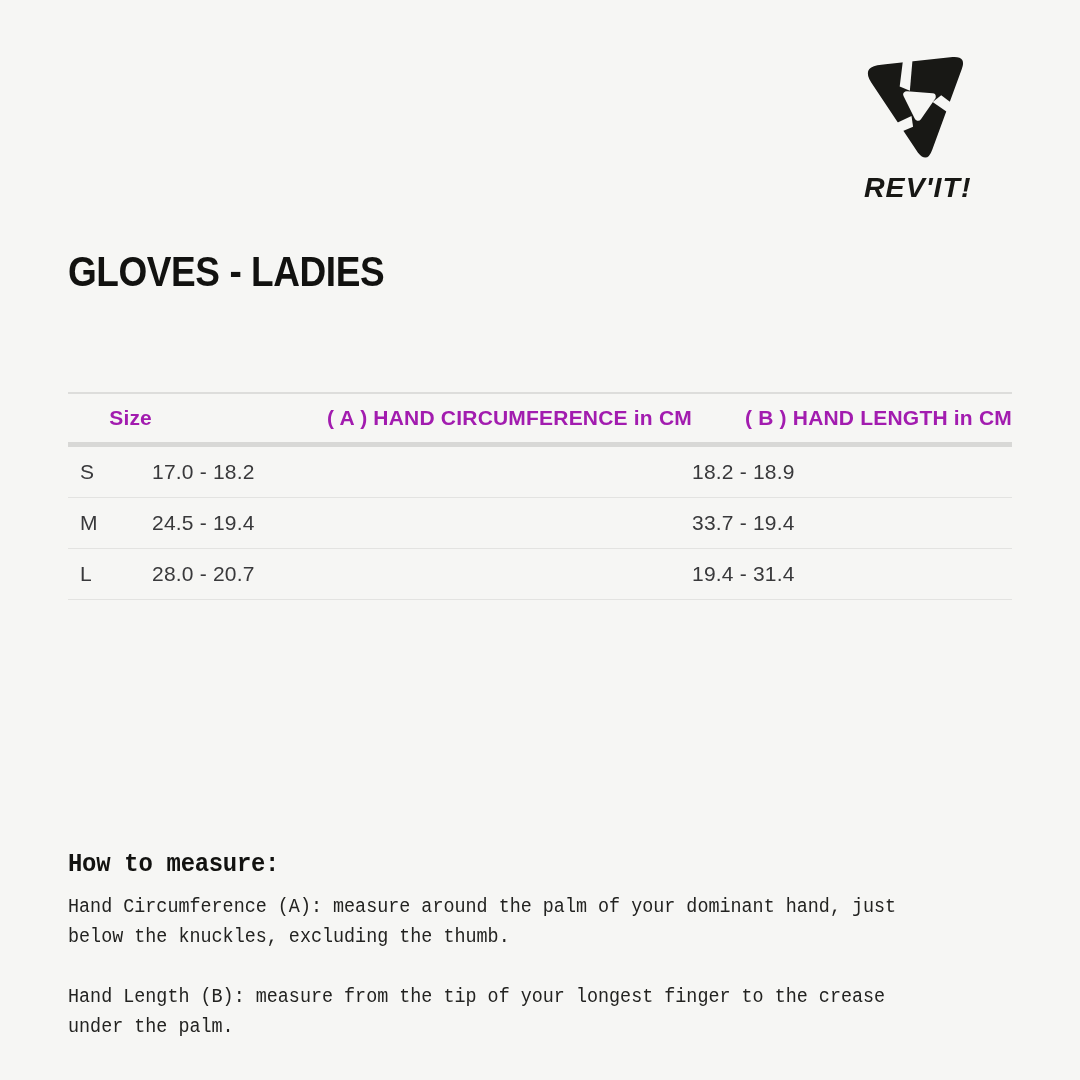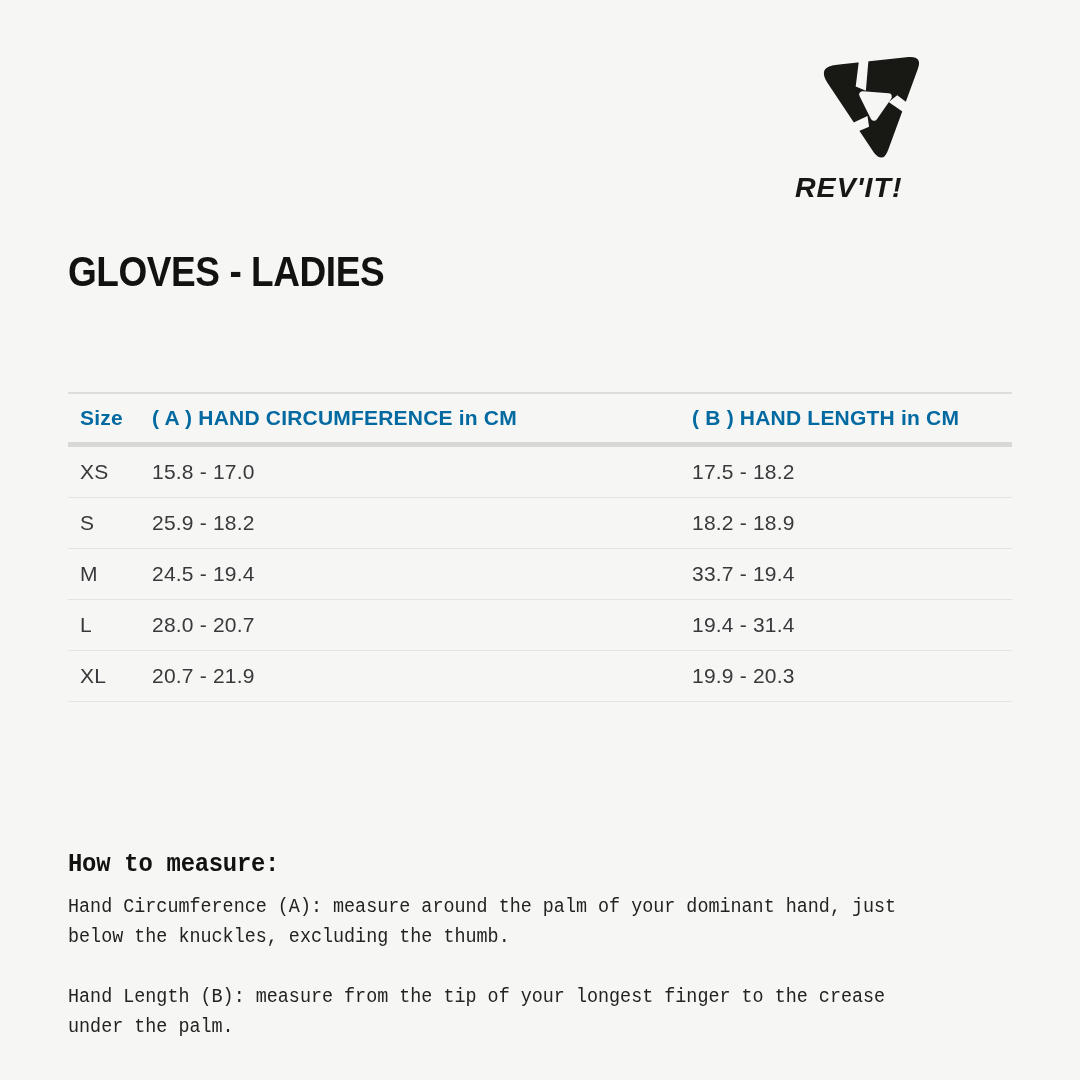--- a/index.html
+++ b/index.html
@@ -10,23 +10,23 @@
     position: relative;
     overflow: hidden;
     color: #1d1d1b;
   }
   .canvas { position: absolute; inset: 0; }
 
   
   .logo-block {
     position: absolute;
     top: 52px;
-    left: 796px;
+    left: 840px;
     width: 156px;
-    text-align: left;
+    text-align: center;
   }
   .logo-mark { display: block; margin: 0 auto; }
   .wordmark {
     display: inline-block;
     margin-top: 2px;
     font-size: 28px;
     font-weight: bold;
     font-style: italic;
     letter-spacing: 1px;
     color: #171714;
@@ -62,24 +62,24 @@
     table-layout: fixed;
   }
   table.size-table col.c-size { width: 84px; }
   table.size-table col.c-a    { width: 540px; }
   table.size-table col.c-b    { width: 320px; }
   table.size-table thead tr {
     border-top: 2px solid #dddddb;
     border-bottom: 5px solid #d8d8d6;
   }
   table.size-table th {
-    text-align: left;
+    text-align: right;
     font-size: 21px;
     font-weight: bold;
-    color: #0369a1;
+    color: #a21caf;
     padding: 12px 0 12px 0;
     letter-spacing: 0.2px;
     white-space: nowrap;
   }
   table.size-table th:first-child { padding-left: 12px; }
   table.size-table tbody tr {
     border-bottom: 1px solid #e3e3e1;
   }
   table.size-table td {
     font-size: 21px;
@@ -165,44 +165,34 @@
         </colgroup>
       <thead>
         <tr>
           <th>Size</th>
           <th>( A ) HAND CIRCUMFERENCE in CM</th>
           <th>( B ) HAND LENGTH in CM</th>
         </tr>
       </thead>
       <tbody>
           <tr>
-            <td>XS</td>
-            <td>15.8 - 17.0</td>
-            <td>17.5 - 18.2</td>
-          </tr>
-          <tr>
             <td>S</td>
-            <td>25.9 - 18.2</td>
+            <td>17.0 - 18.2</td>
             <td>18.2 - 18.9</td>
           </tr>
           <tr>
             <td>M</td>
             <td>24.5 - 19.4</td>
             <td>33.7 - 19.4</td>
           </tr>
           <tr>
             <td>L</td>
             <td>28.0 - 20.7</td>
             <td>19.4 - 31.4</td>
           </tr>
-          <tr>
-            <td>XL</td>
-            <td>20.7 - 21.9</td>
-            <td>19.9 - 20.3</td>
-          </tr>
         </tbody>
     </table>
   </div>
 
   <div class="howto">
     <h2 class="howto-heading">How to measure:</h2>
     <div class="howto-text">
       <p>Hand Circumference (A): measure around the palm of your dominant hand, just below the knuckles, excluding the thumb.</p>
       <p>Hand Length (B): measure from the tip of your longest finger to the crease under the palm.</p>
     </div>

